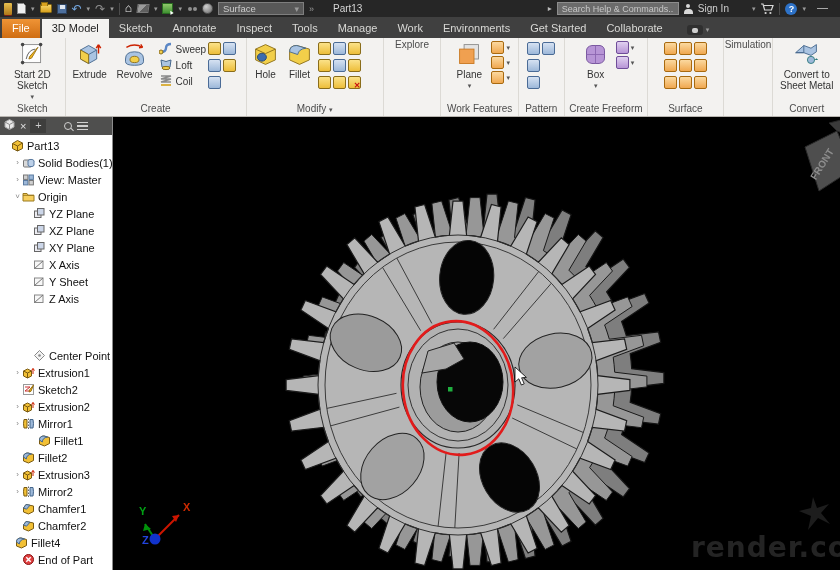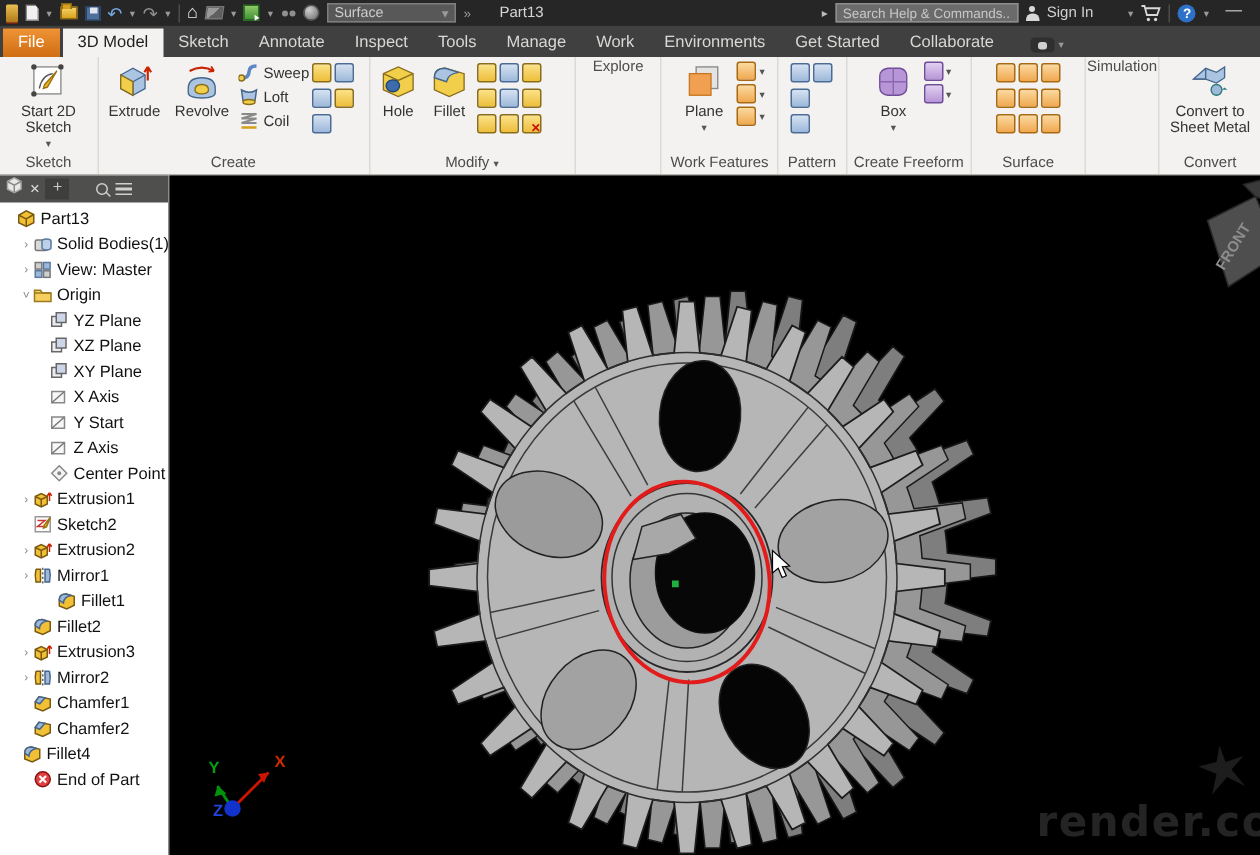--- a/index.html
+++ b/index.html
@@ -498,33 +498,33 @@
             <span>X Axis</span>
           </div>
           <div class="tree-row" style="padding-left: 24px;">
             <span class="texp"></span>
             <span class="ti">
               <svg viewBox="0 0 13 13">
                 <rect x="1.5" y="3" width="8.5" height="7.5" fill="#f7f7f7" stroke="#888"></rect>
                 <path d="M1.5 10.5 10 3" stroke="#777"></path>
               </svg>
             </span>
-            <span>Y Start</span>
+            <span>Y Sheet</span>
           </div>
           <div class="tree-row" style="padding-left: 24px;">
             <span class="texp"></span>
             <span class="ti">
               <svg viewBox="0 0 13 13">
                 <rect x="1.5" y="3" width="8.5" height="7.5" fill="#f7f7f7" stroke="#888"></rect>
                 <path d="M1.5 10.5 10 3" stroke="#777"></path>
               </svg>
             </span>
             <span>Z Axis</span>
           </div>
-          <div class="tree-row" style="padding-left: 24px;">
+          <div class="tree-row" style="padding-left: 24px; margin-top: 40px;">
             <span class="texp"></span>
             <span class="ti">
               <svg viewBox="0 0 13 13">
                 <path d="M6.5 1.5 11.5 6.5 6.5 11.5 1.5 6.5 Z" fill="#f4f4f4" stroke="#888"></path>
                 <circle cx="6.5" cy="6.5" r="1.3" fill="#888"></circle>
               </svg>
             </span>
             <span>Center Point</span>
           </div>
           <div class="tree-row" style="padding-left: 13px;">

